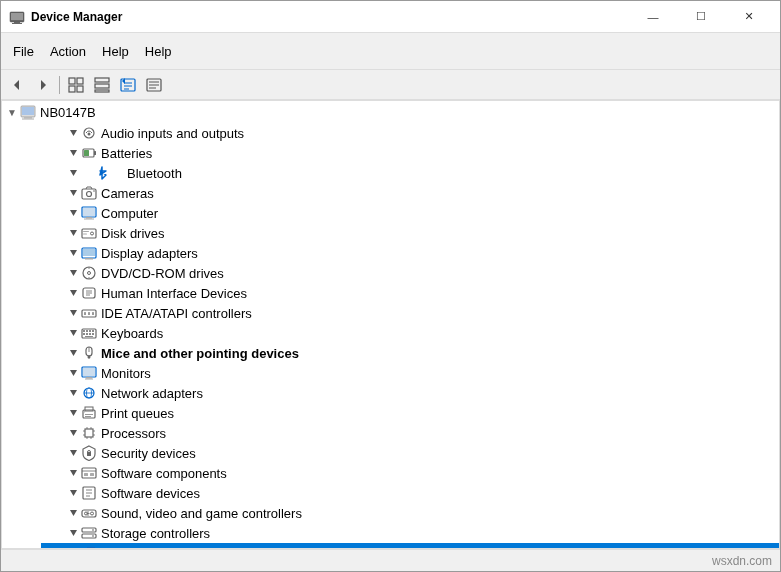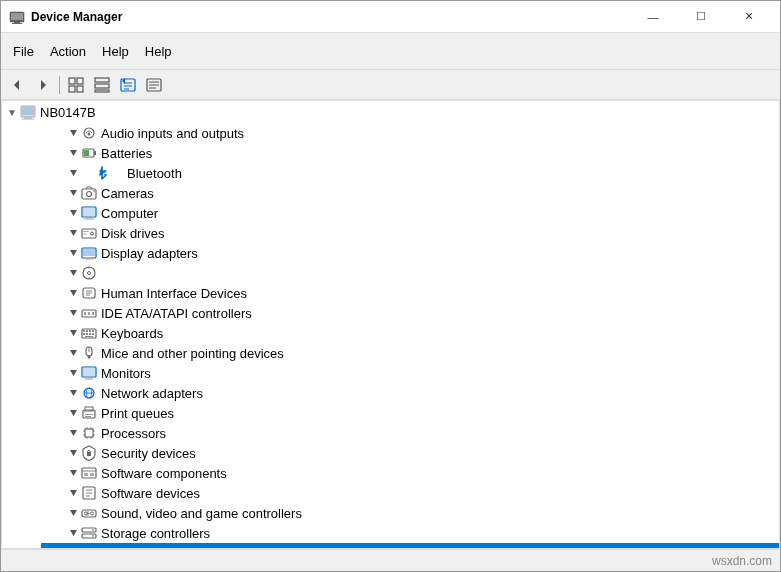--- a/index.html
+++ b/index.html
@@ -380,20 +380,21 @@
             </svg>
           </span>
           <span class="item-icon">
             <svg width="16" height="16" viewBox="0 0 16 16">
               <circle cx="8" cy="8" r="6" fill="none" stroke="#666" stroke-width="1.2"></circle>
               <circle cx="8" cy="8" r="1.5" fill="none" stroke="#666" stroke-width="1"></circle>
               <path d="M8,2 L8,4" stroke="#666" stroke-width="0.8"></path>
               <path d="M8,12 L8,14" stroke="#666" stroke-width="0.8"></path>
             </svg>
           </span>
+          <span class="item-text">DVD/CD-ROM drives</span>
         </div>
         <div class="tree-item" style="padding-left: 24px;">
           <span class="expand-btn">
             <svg width="9" height="9" viewBox="0 0 9 9">
               <polygon points="1,1 8,1 4.5,7" fill="#555" stroke="none"></polygon>
             </svg>
           </span>
           <span class="item-icon">
             <svg width="16" height="16" viewBox="0 0 16 16">
               <rect x="2" y="3" width="12" height="10" rx="2" fill="none" stroke="#666" stroke-width="1.2"></rect>
@@ -435,21 +436,21 @@
               <rect x="11" y="5" width="2" height="2" rx="0.3" fill="#888"></rect>
               <rect x="2" y="8" width="2" height="2" rx="0.3" fill="#888"></rect>
               <rect x="5" y="8" width="2" height="2" rx="0.3" fill="#888"></rect>
               <rect x="8" y="8" width="2" height="2" rx="0.3" fill="#888"></rect>
               <rect x="11" y="8" width="2" height="2" rx="0.3" fill="#888"></rect>
               <rect x="4" y="11" width="8" height="1" rx="0.3" fill="#888"></rect>
             </svg>
           </span>
           <span class="item-text">Keyboards</span>
         </div>
-        <div class="tree-item" style="padding-left: 24px;">
+        <div class="tree-item" style="padding-left: 24px; font-weight: bold;">
           <span class="expand-btn">
             <svg width="9" height="9" viewBox="0 0 9 9">
               <polygon points="1,1 8,1 4.5,7" fill="#555" stroke="none"></polygon>
             </svg>
           </span>
           <span class="item-icon">
             <svg width="16" height="16" viewBox="0 0 16 16">
               <rect x="5" y="2" width="6" height="9" rx="3" fill="none" stroke="#666" stroke-width="1.2"></rect>
               <line x1="8" y1="2" x2="8" y2="7" stroke="#666" stroke-width="0.8"></line>
               <circle cx="8" cy="12" r="1.5" fill="#666"></circle>

